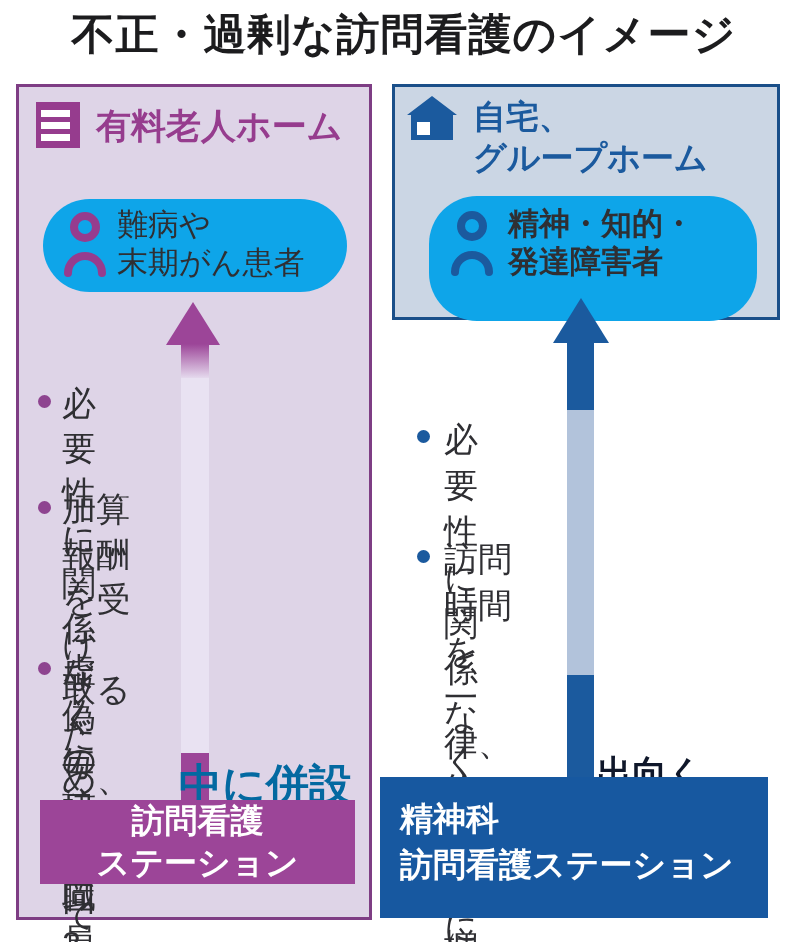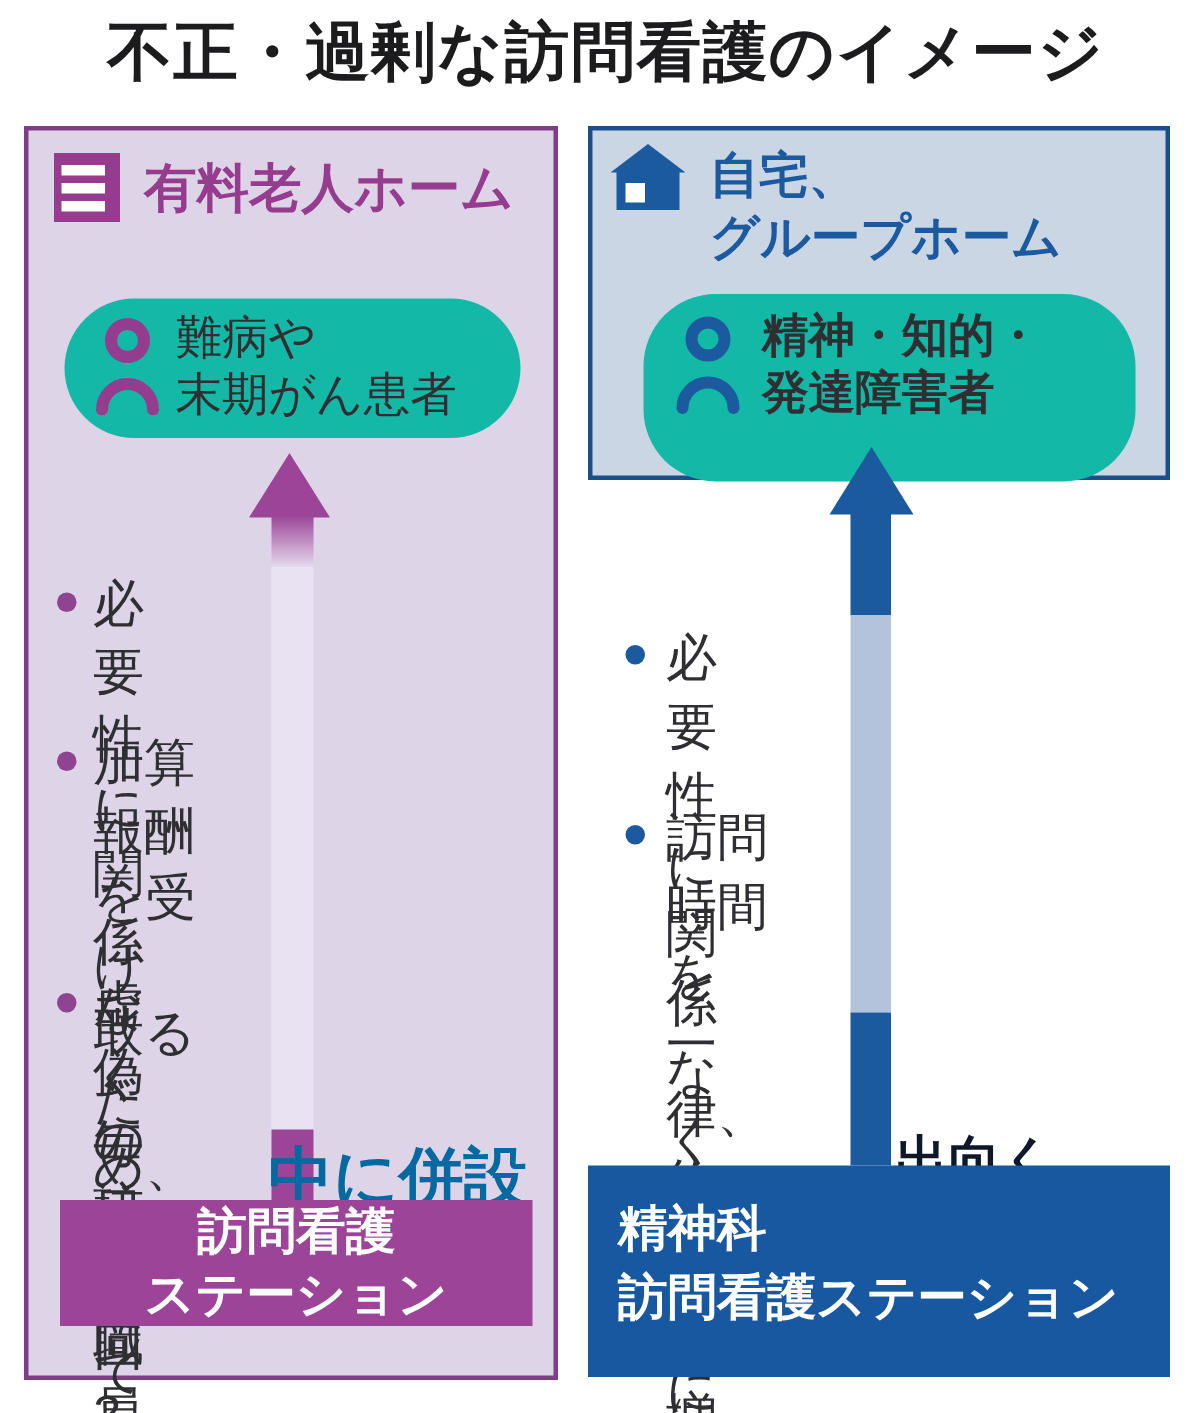--- a/index.html
+++ b/index.html
@@ -12,21 +12,21 @@
     font-size:43px;font-weight:bold;color:#1c1c1e;letter-spacing:1px;white-space:pre;
   }
   
   .panel-left{
     position:absolute;left:16px;top:84px;width:356px;height:836px;
     box-sizing:border-box;border:3px solid #7e3d84;background:#ded4e7;
   }
   .lp-header{position:absolute;left:17px;top:15px;display:flex;align-items:flex-end;}
   .lp-header .hdr-text{margin-left:16px;font-size:35px;font-weight:bold;color:#963c8e;line-height:44px;white-space:pre-line;}
   .pill{
-    position:absolute;background:#14b8a6;border-radius:48px;
+    position:absolute;background:#0ea5e9;border-radius:48px;
   }
   .pill-left{left:24px;top:112px;width:304px;height:93px;}
   .pill-text{position:absolute;font-size:31px;line-height:38px;color:#2f2f33;white-space:pre-line;}
   .pill-left .pill-text{left:74px;top:7px;}
   .person{position:absolute;}
   .pill-left .person{left:20px;top:12px;}
   
   .lp-arrow-head{
     position:absolute;left:147px;top:215px;width:0;height:0;
     border-left:27px solid transparent;border-right:27px solid transparent;
@@ -73,21 +73,21 @@
   .rp-shaft-light{position:absolute;left:567px;top:410px;width:27px;height:265px;background:#b2c3db;z-index:1;}
   .rp-shaft-bottom{position:absolute;left:567px;top:675px;width:27px;height:102px;background:#1b5a9e;z-index:4;}
   .panel-right-body{position:absolute;left:392px;top:320px;width:388px;height:457px;z-index:2;}
   .panel-right-body .dot{left:25px;}
   .panel-right-body .bullet-text{left:52px;font-size:34px;line-height:46px;}
   .rp-b1{top:96px;} .rp-b2{top:216px;}
   .rp-connector{
     position:absolute;right:77px;top:430px;font-size:35px;font-weight:bold;color:#0f172a;white-space:pre;text-align:center;
   }
   .rp-station{
-    position:absolute;left:392px;top:777px;width:388px;height:141px;background:#1758a0;
+    position:absolute;left:380px;top:777px;width:388px;height:141px;background:#1758a0;
     box-sizing:border-box;padding:19px 0 0 20px;
     color:#ffffff;font-size:33px;font-weight:bold;line-height:46px;white-space:pre-line;z-index:3;
   }
   .icon-svg{display:block;}
 </style>
 </head>
 <body>
 
 <div class="canvas">
 

